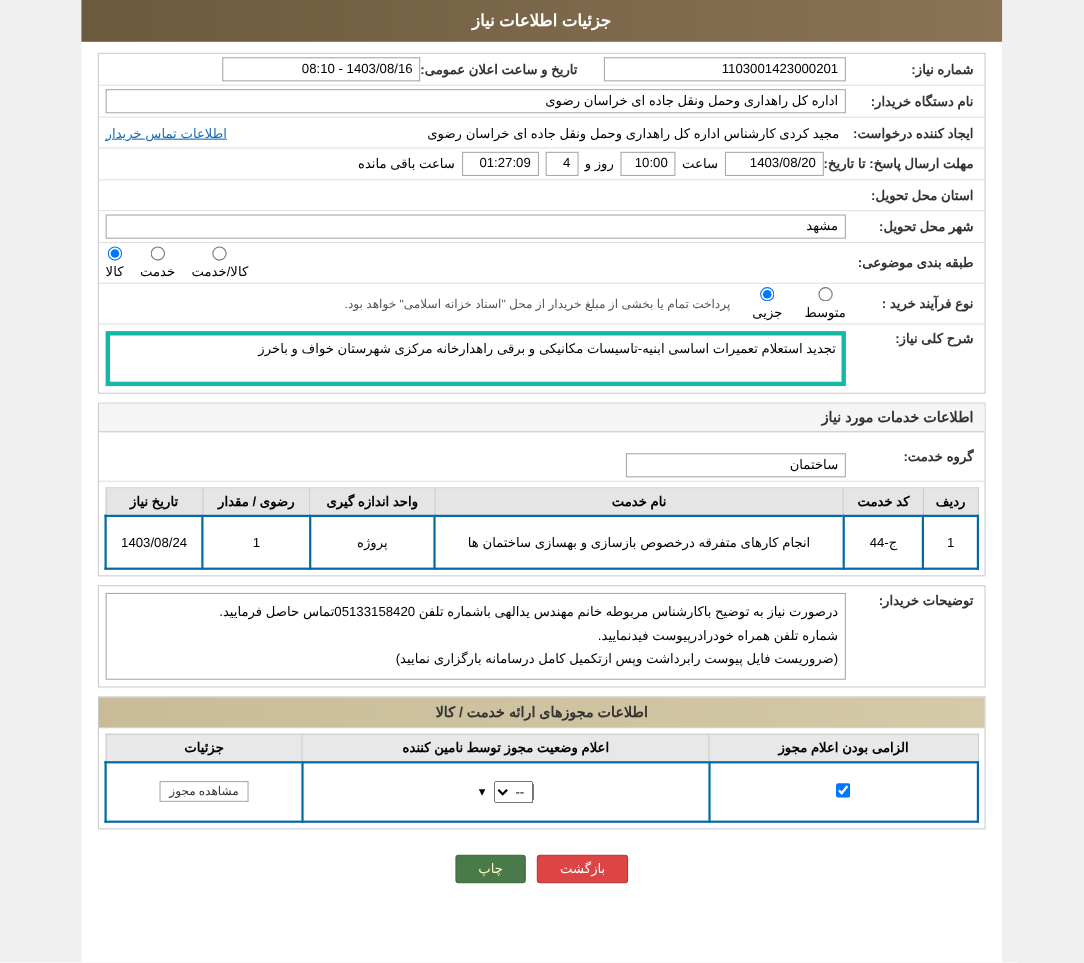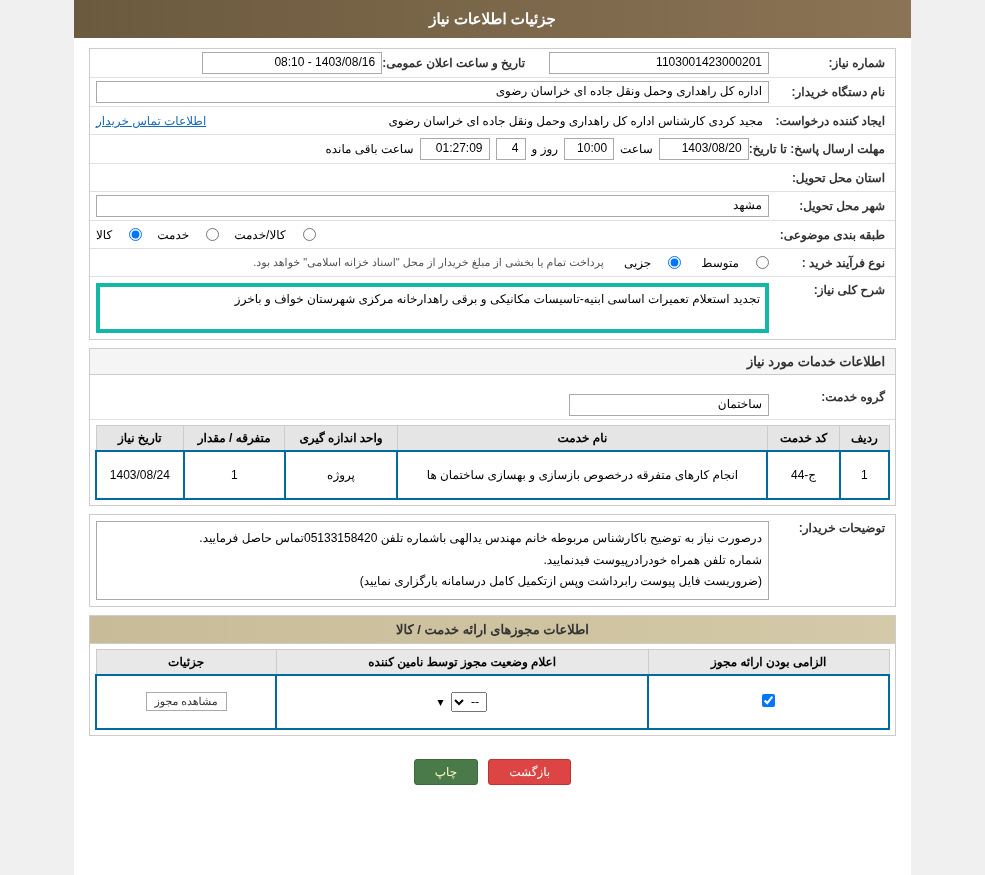--- a/index.html
+++ b/index.html
@@ -82,21 +82,22 @@
     .radio-group {
       display: flex;
       gap: 15px;
       align-items: center;
       flex: 1;
       justify-content: flex-end;
     }
     .radio-item {
       display: flex;
       align-items: center;
-      gap: 17px;
+      gap: 3px;
+      flex-direction: column;
     }
     .section-title {
       background: #f5f5f5;
       border-bottom: 1px solid #ccc;
       padding: 5px 10px;
       font-weight: bold;
       font-size: 13px;
       color: #333;
       text-align: right;
     }
@@ -275,21 +276,21 @@
       </div>
 
       <div style="padding: 5px;">
         <table>
           <thead>
             <tr>
               <th>ردیف</th>
               <th>کد خدمت</th>
               <th>نام خدمت</th>
               <th>واحد اندازه گیری</th>
-              <th>متفرقه / مقدار</th>
+              <th>رضوی / مقدار</th>
               <th>تاریخ نیاز</th>
             </tr>
           </thead>
           <tbody id="services-tbody">
           <tr>
         <td>1</td>
         <td>ج-44</td>
         <td>انجام کارهای متفرقه درخصوص بازسازی و بهسازی ساختمان ها</td>
         <td>پروژه</td>
         <td>1</td>
@@ -306,21 +307,21 @@
         <div style="flex:1; border:1px solid #aaa; padding:6px; min-height:70px; background:#fff; text-align:right; line-height:1.8;" id="buyer-notes-display">درصورت نیاز به توضیح باکارشناس مربوطه خانم مهندس یدالهی باشماره تلفن 05133158420تماس حاصل فرمایید.<br>شماره تلفن همراه خودرادرپیوست فیدنمایید.<br>(ضروریست فایل پیوست رابرداشت وپس ازتکمیل کامل درسامانه بارگزاری نمایید)</div>
       </div>
     </div>
 
     <div class="form-section">
       <div class="section-header">اطلاعات مجوزهای ارائه خدمت / کالا</div>
       <div style="padding: 5px;">
         <table class="permits-table">
           <thead>
             <tr>
-              <th>الزامی بودن ارائه مجوز</th>
+              <th>الزامی بودن اعلام مجوز</th>
               <th>اعلام وضعیت مجوز توسط نامین کننده</th>
               <th>جزئیات</th>
             </tr>
           </thead>
           <tbody id="permits-tbody">
           <tr>
         <td class="checkbox-cell">
           <input type="checkbox" checked="" style="">
         </td>
         <td>

